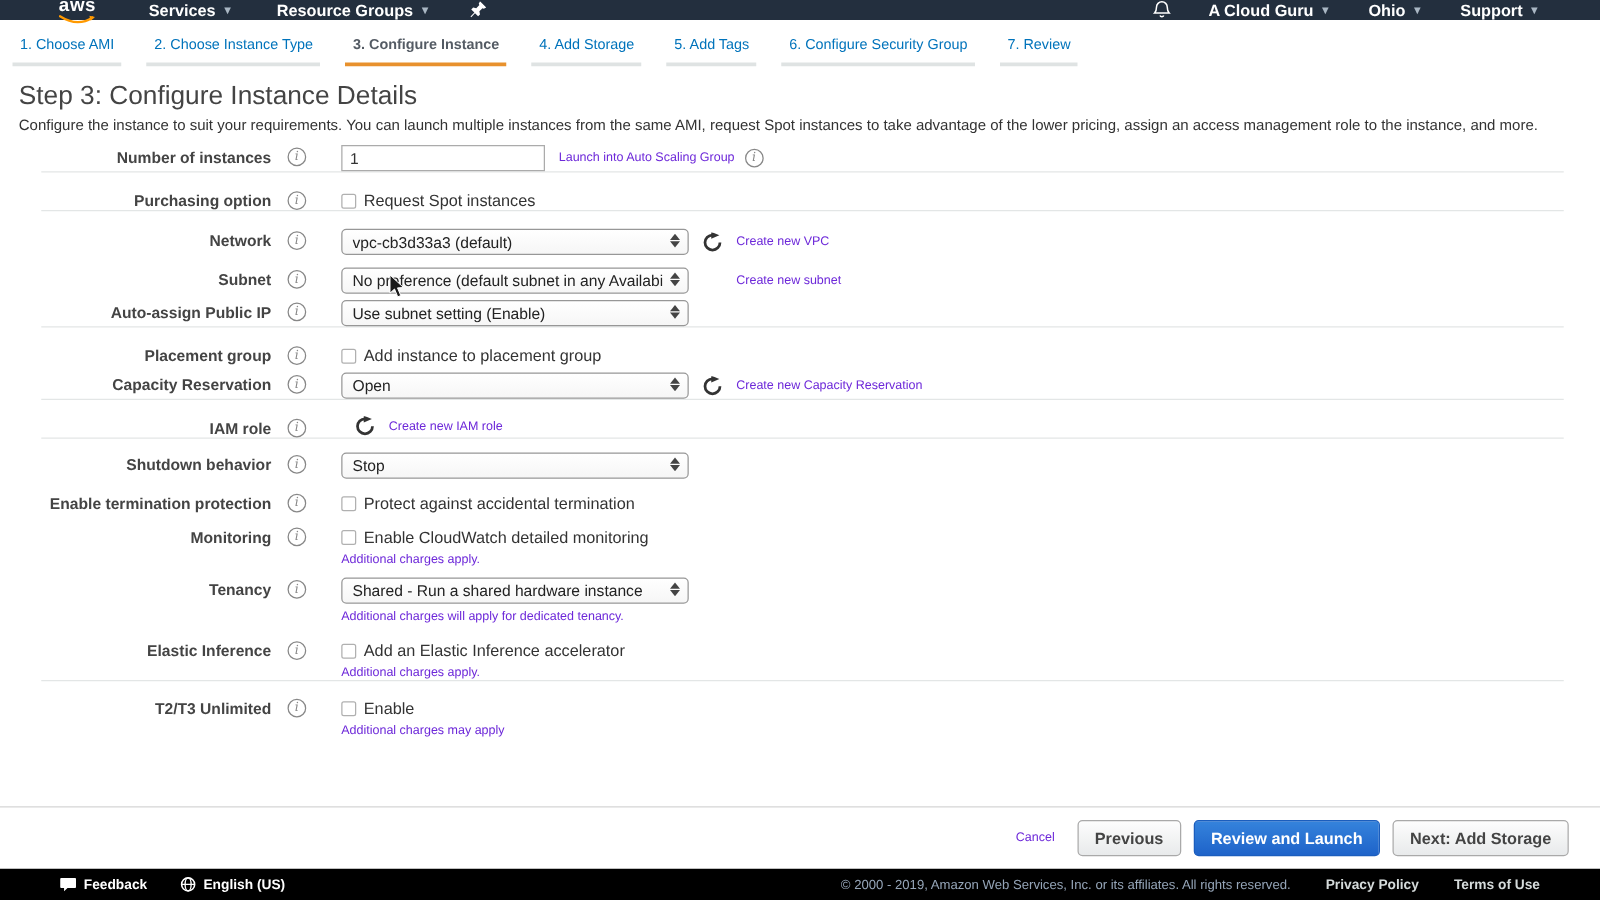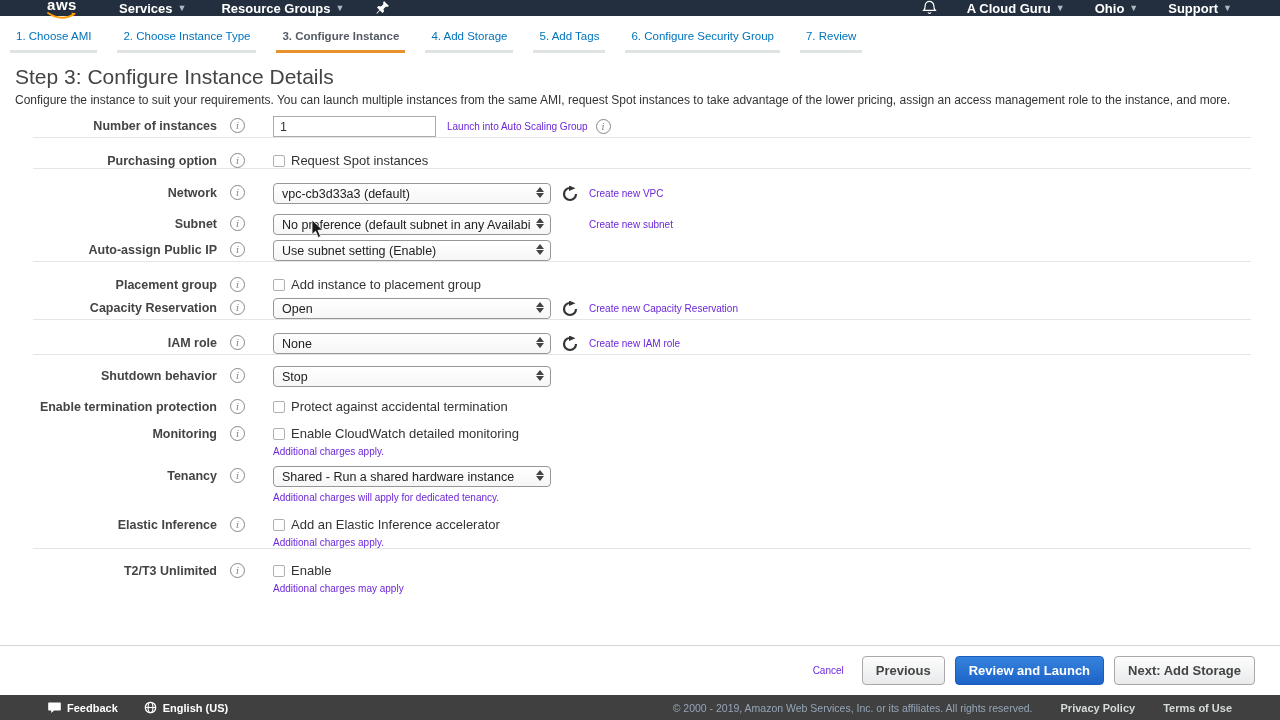--- a/index.html
+++ b/index.html
@@ -91,21 +91,21 @@
   }
   .btn-gray {
     background:linear-gradient(#fdfdfd,#e8eaeb); border:1px solid #a9a9a9; color:#444;
   }
   .btn-primary {
     background:linear-gradient(#3583dc,#1e63c9); border:1px solid #1b5dbd; color:#fff;
   }
   .cancel-link { font-size:13px; margin-right:8px; }
   
   .footer {
-    position:absolute; left:0; right:0; bottom:0; height:25px; background:#404040;
+    position:absolute; left:0; right:0; bottom:0; height:25px; background:#000000;
     display:flex; align-items:center; font-size:11px; color:#d5dbdb;
   }
   .footer-left { display:flex; align-items:center; gap:26px; margin-left:48px; }
   .footer-item { display:flex; align-items:center; gap:6px; font-weight:bold; color:#fff; cursor:pointer; }
   .footer-right { margin-left:auto; display:flex; align-items:center; gap:28px; margin-right:48px; }
   .copyright { color:#95a5b8; font-size:10.5px; }
   .footer-link { color:#d5dbdb; font-weight:bold; font-size:11px; text-decoration:none; cursor:pointer; }
   
   .mouse-cursor { position:absolute; left:311px; top:220px; pointer-events:none; }
 </style>
@@ -304,27 +304,20 @@
   </div>
   <hr class="divider hr-mt10">
 
   <div class="row mt13">
     <div class="label-col">IAM role</div>
     <div class="info-col">
         <div class="info-icon">i</div>
       </div>
     <div class="control-col">
       <div class="control-line">
-        <div class="sel">
-          <span class="sel-text">None</span>
-          <span class="stepper">
-              <span class="tri-up"></span>
-              <span class="tri-dn"></span>
-            </span>
-        </div>
         <span class="refresh">
           <svg width="16" height="16" viewBox="0 0 16 16">
             <path d="M8 2 a6 6 0 1 0 6 6" fill="none" stroke="#333" stroke-width="2.2"></path>
             <polygon points="7,-0.5 13.5,2.2 7,5" fill="#333"></polygon>
           </svg>
         </span>
         <a class="link side-link">Create new IAM role</a>
       </div>
     </div>
   </div>

